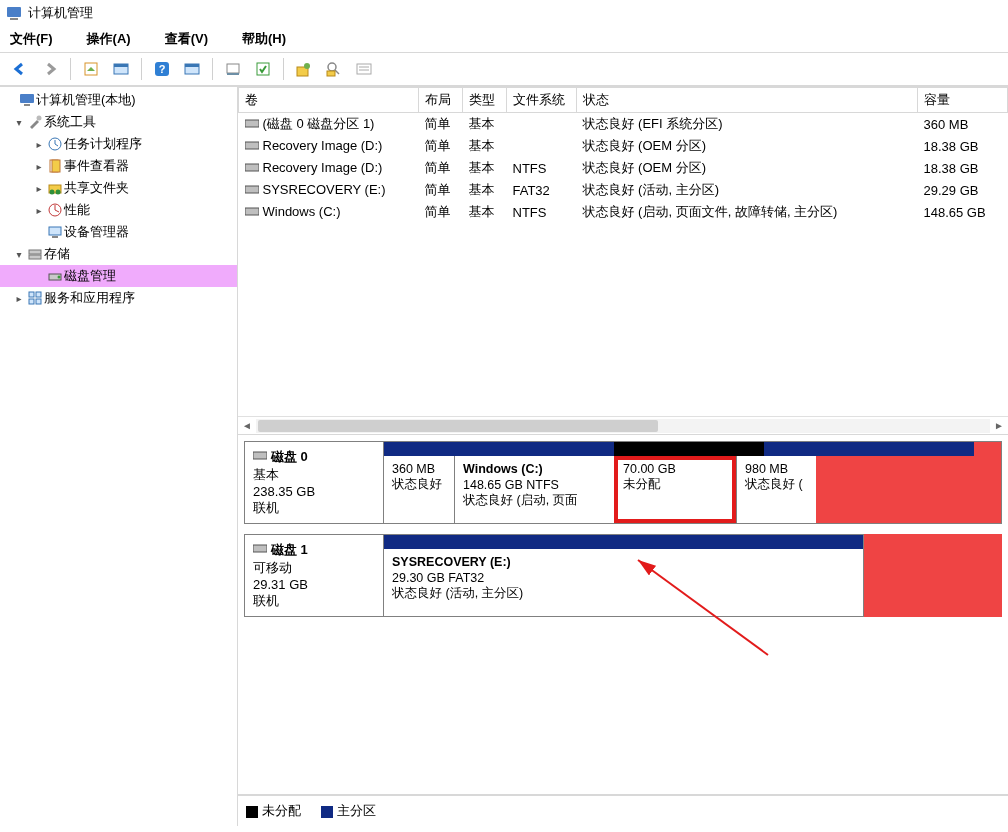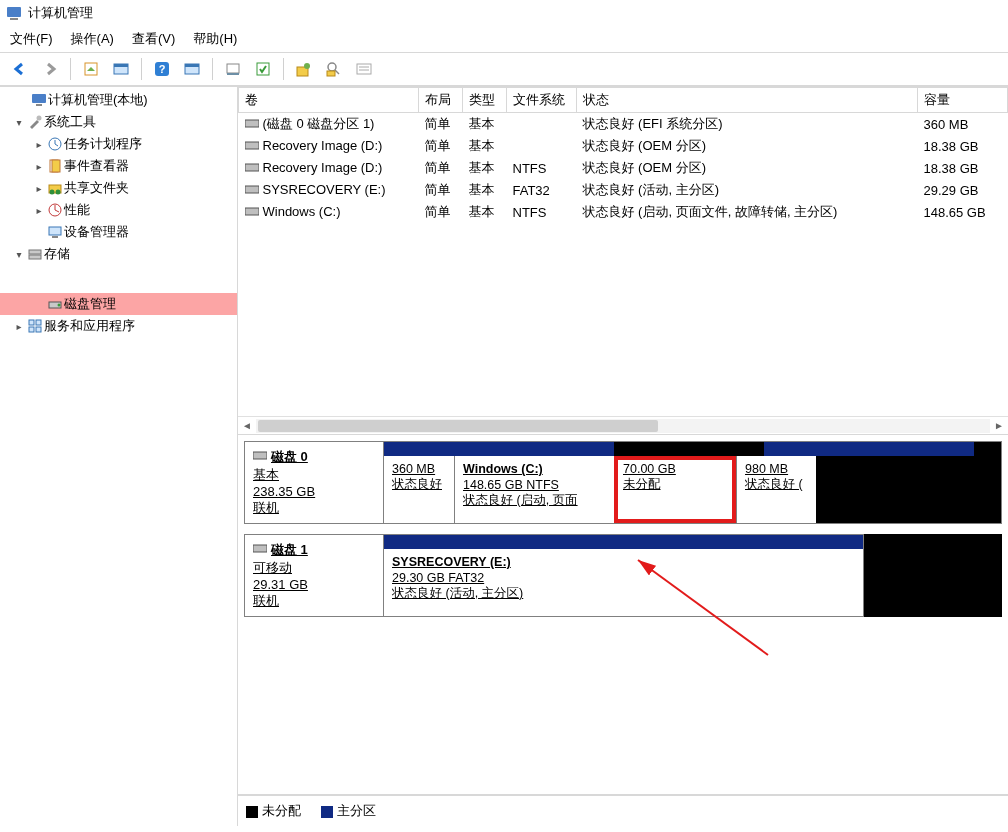--- a/index.html
+++ b/index.html
@@ -19,21 +19,22 @@
     padding: 4px 6px;
     gap: 6px;
   }
   .title-icon {
     width: 16px; height: 16px;
     display: inline-flex; align-items: center; justify-content: center;
   }
   .menubar {
     padding: 4px 10px;
     display: flex;
-    gap: 18px;
+    gap: 34px;
+    font-weight: bold;
   }
   .menubar span { cursor: default; }
   .toolbar {
     border-top: 1px solid #d8d8d8;
     border-bottom: 1px solid #d8d8d8;
     padding: 4px 8px;
     display: flex;
     align-items: center;
     gap: 6px;
     height: 34px;
@@ -56,38 +57,37 @@
     width: 238px;
     border-right: 1px solid #d8d8d8;
     border-top: 1px solid #d8d8d8;
     padding-top: 2px;
     overflow: auto;
   }
   .tree-row {
     display: flex;
     align-items: center;
     height: 22px;
-    padding-left: 16px;
+    padding-left: 4px;
     white-space: nowrap;
   }
   .exp {
     width: 14px;
     text-align: center;
     color: #555;
     font-size: 10px;
   }
   .tree-icon {
     width: 18px;
     display: inline-flex;
     align-items: center;
     justify-content: center;
   }
   .tree-row.selected {
-    background: #fca5a5;
-    margin-top: 28px;
+    background: #f0abfc;
   }
   .right {
     flex: 1;
     display: flex;
     flex-direction: column;
     border-top: 1px solid #d8d8d8;
   }
   .volumes {
     height: 348px;
     border-bottom: 1px solid #d8d8d8;
@@ -133,22 +133,21 @@
   .hscroll .thumb { position: absolute; left: 2px; top: 1px; height: 12px; width: 400px; background: #cfcfcf; border-radius: 2px; }
   .disk-panel {
     border-bottom: 1px solid #d8d8d8;
     padding: 6px;
     flex: 1;
     overflow: auto;
   }
   .disk-block {
     display: flex;
     margin-bottom: 10px;
-    background: #000000;
-    text-decoration: underline;
+    background: #ef4444;
   }
   .disk-block.bordered { border-top: 0; }
   .disk-info {
     width: 140px;
     border: 1px solid #808080;
     padding: 6px 8px;
     font-size: 13px;
     background: #fff;
   }
   .disk-info .dname { font-weight: bold; }

